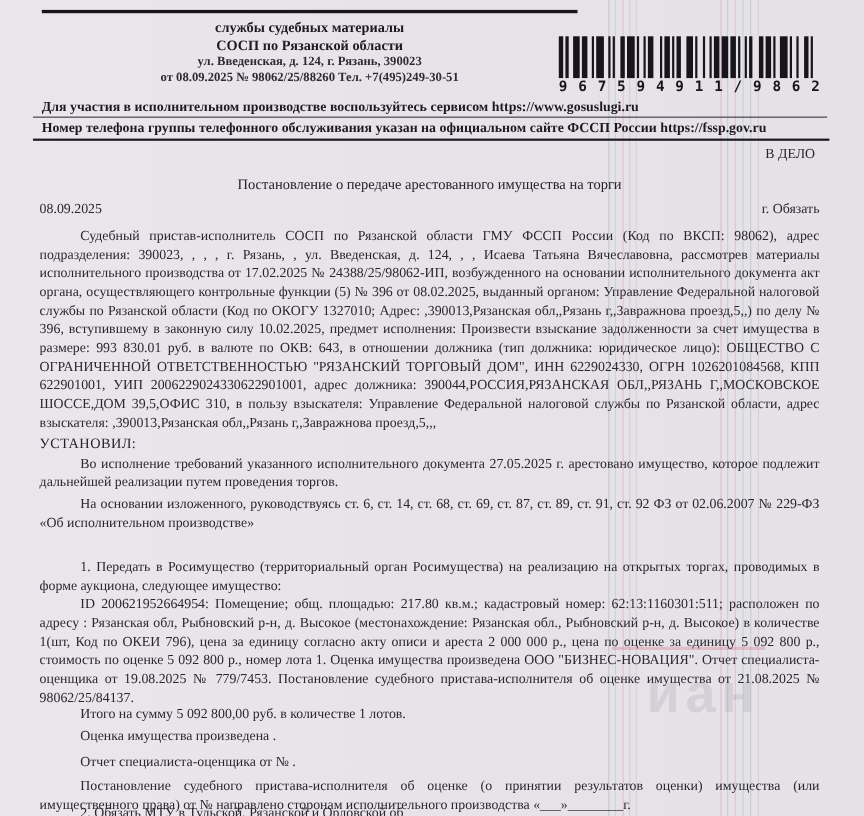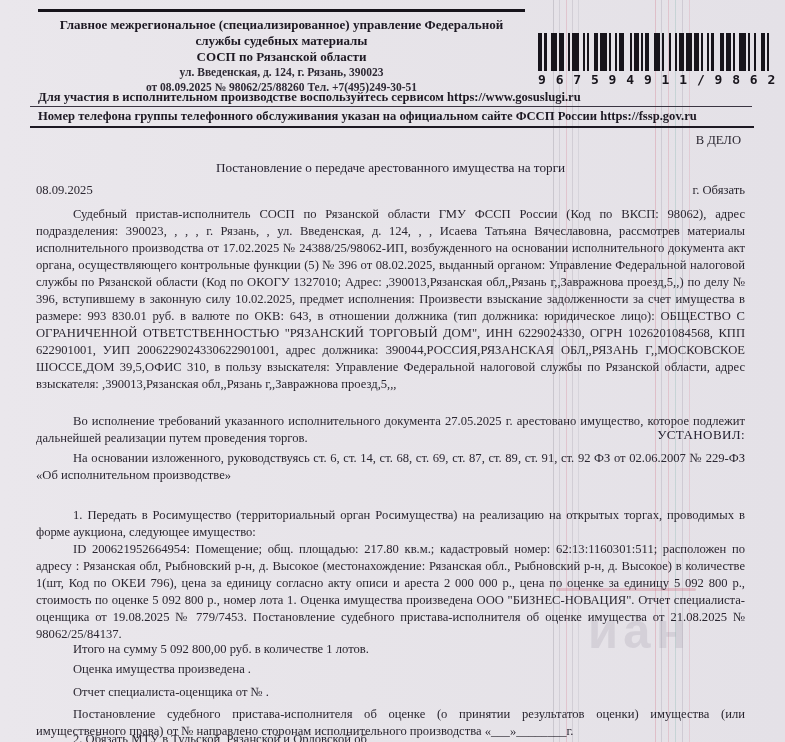--- a/index.html
+++ b/index.html
@@ -20,38 +20,38 @@
     position:absolute;left:588px;top:606px;
     font-family:Liberation Mono, monospace;font-weight:bold;font-size:50px;
     color:rgba(125,118,135,0.16);letter-spacing:4px;pointer-events:none;
   }
   
   .top-rule{position:absolute;left:38px;top:9px;width:487px;height:3px;background:#17141b;}
   .letterhead{position:absolute;left:38px;top:17px;width:487px;text-align:center;}
   .lh-bold{font-weight:bold;font-size:13px;line-height:16px;color:#1d1923;}
   .lh-small{font-size:11.5px;line-height:14.5px;font-weight:bold;color:#2e2a35;}
   
-  .barcode{position:absolute;left:508px;top:33px;width:238px;height:58px;margin-left:30px;}
+  .barcode{position:absolute;left:508px;top:33px;width:238px;height:58px;}
   .bars{display:flex;height:38px;width:100%;}
   .bars div{height:100%;}
   .bc-digits{
     margin-top:1px;text-align:center;
     font-family:"DejaVu Sans Mono", monospace;font-weight:bold;
     font-size:13px;color:#17141b;letter-spacing:1px;white-space:nowrap;
   }
   
   .notice{position:absolute;left:38px;right:38px;font-weight:bold;font-size:12.6px;color:#1d1923;}
   .rule-thin{position:absolute;left:30px;width:722px;height:1px;background:#3a3542;}
   .rule-thick{position:absolute;left:30px;width:724px;height:2px;background:#1d1923;}
   .in-case{position:absolute;right:44px;top:133px;font-size:12.6px;color:#2a2630;}
   
   .blk{position:absolute;left:36px;width:709px;font-size:12.6px;line-height:17px;
        text-align:justify;}
   .blk p{margin:0;text-indent:37px;}
-  .center{text-align:right;margin-top:32px;}
+  .center{text-align:left;}
   .center p{text-indent:0;}
   .doc-title{position:absolute;left:36px;width:709px;top:160px;text-align:center;
              font-size:13.2px;color:#262230;}
   .meta{position:absolute;left:36px;width:709px;top:183px;display:flex;
         justify-content:space-between;font-size:12.6px;}
   .heading{font-size:13px;letter-spacing:0.4px;color:#242030;}
 </style>
 </head>
 <body>
 
@@ -66,21 +66,20 @@
   <div class="vline" style="left:661px;background:rgba(130,124,140,0.22);"></div>
   <div class="vline" style="left:668px;background:rgba(210,106,126,0.24);"></div>
   <div class="vline" style="left:675px;background:rgba(127,179,173,0.30);"></div>
   <div class="vline" style="left:682px;background:rgba(130,124,140,0.22);"></div>
   <div class="vline" style="left:689px;background:rgba(210,106,126,0.18);"></div>
   <div class="hsmudge" style="left:556px;top:588px;width:140px;background:rgba(210,106,126,0.30);"></div>
   <div class="watermark">иан</div>
 
   <div class="top-rule"></div>
   <div class="letterhead">
-    <div class="lh-bold">Главное межрегиональное (специализированное) управление Федеральной</div>
     <div class="lh-bold">службы судебных материалы</div>
     <div class="lh-bold">СОСП по Рязанской области</div>
     <div class="lh-small">ул. Введенская, д. 124, г. Рязань, 390023</div>
     <div class="lh-small">от 08.09.2025 № 98062/25/88260 Тел. +7(495)249-30-51</div>
   </div>
 
   <div class="barcode">
     <div class="bars" id="bars">
         <div style="flex: 2 2 0px; background: rgb(23, 20, 27);"></div>
         <div style="flex: 1 1 0px; background: transparent;"></div>

